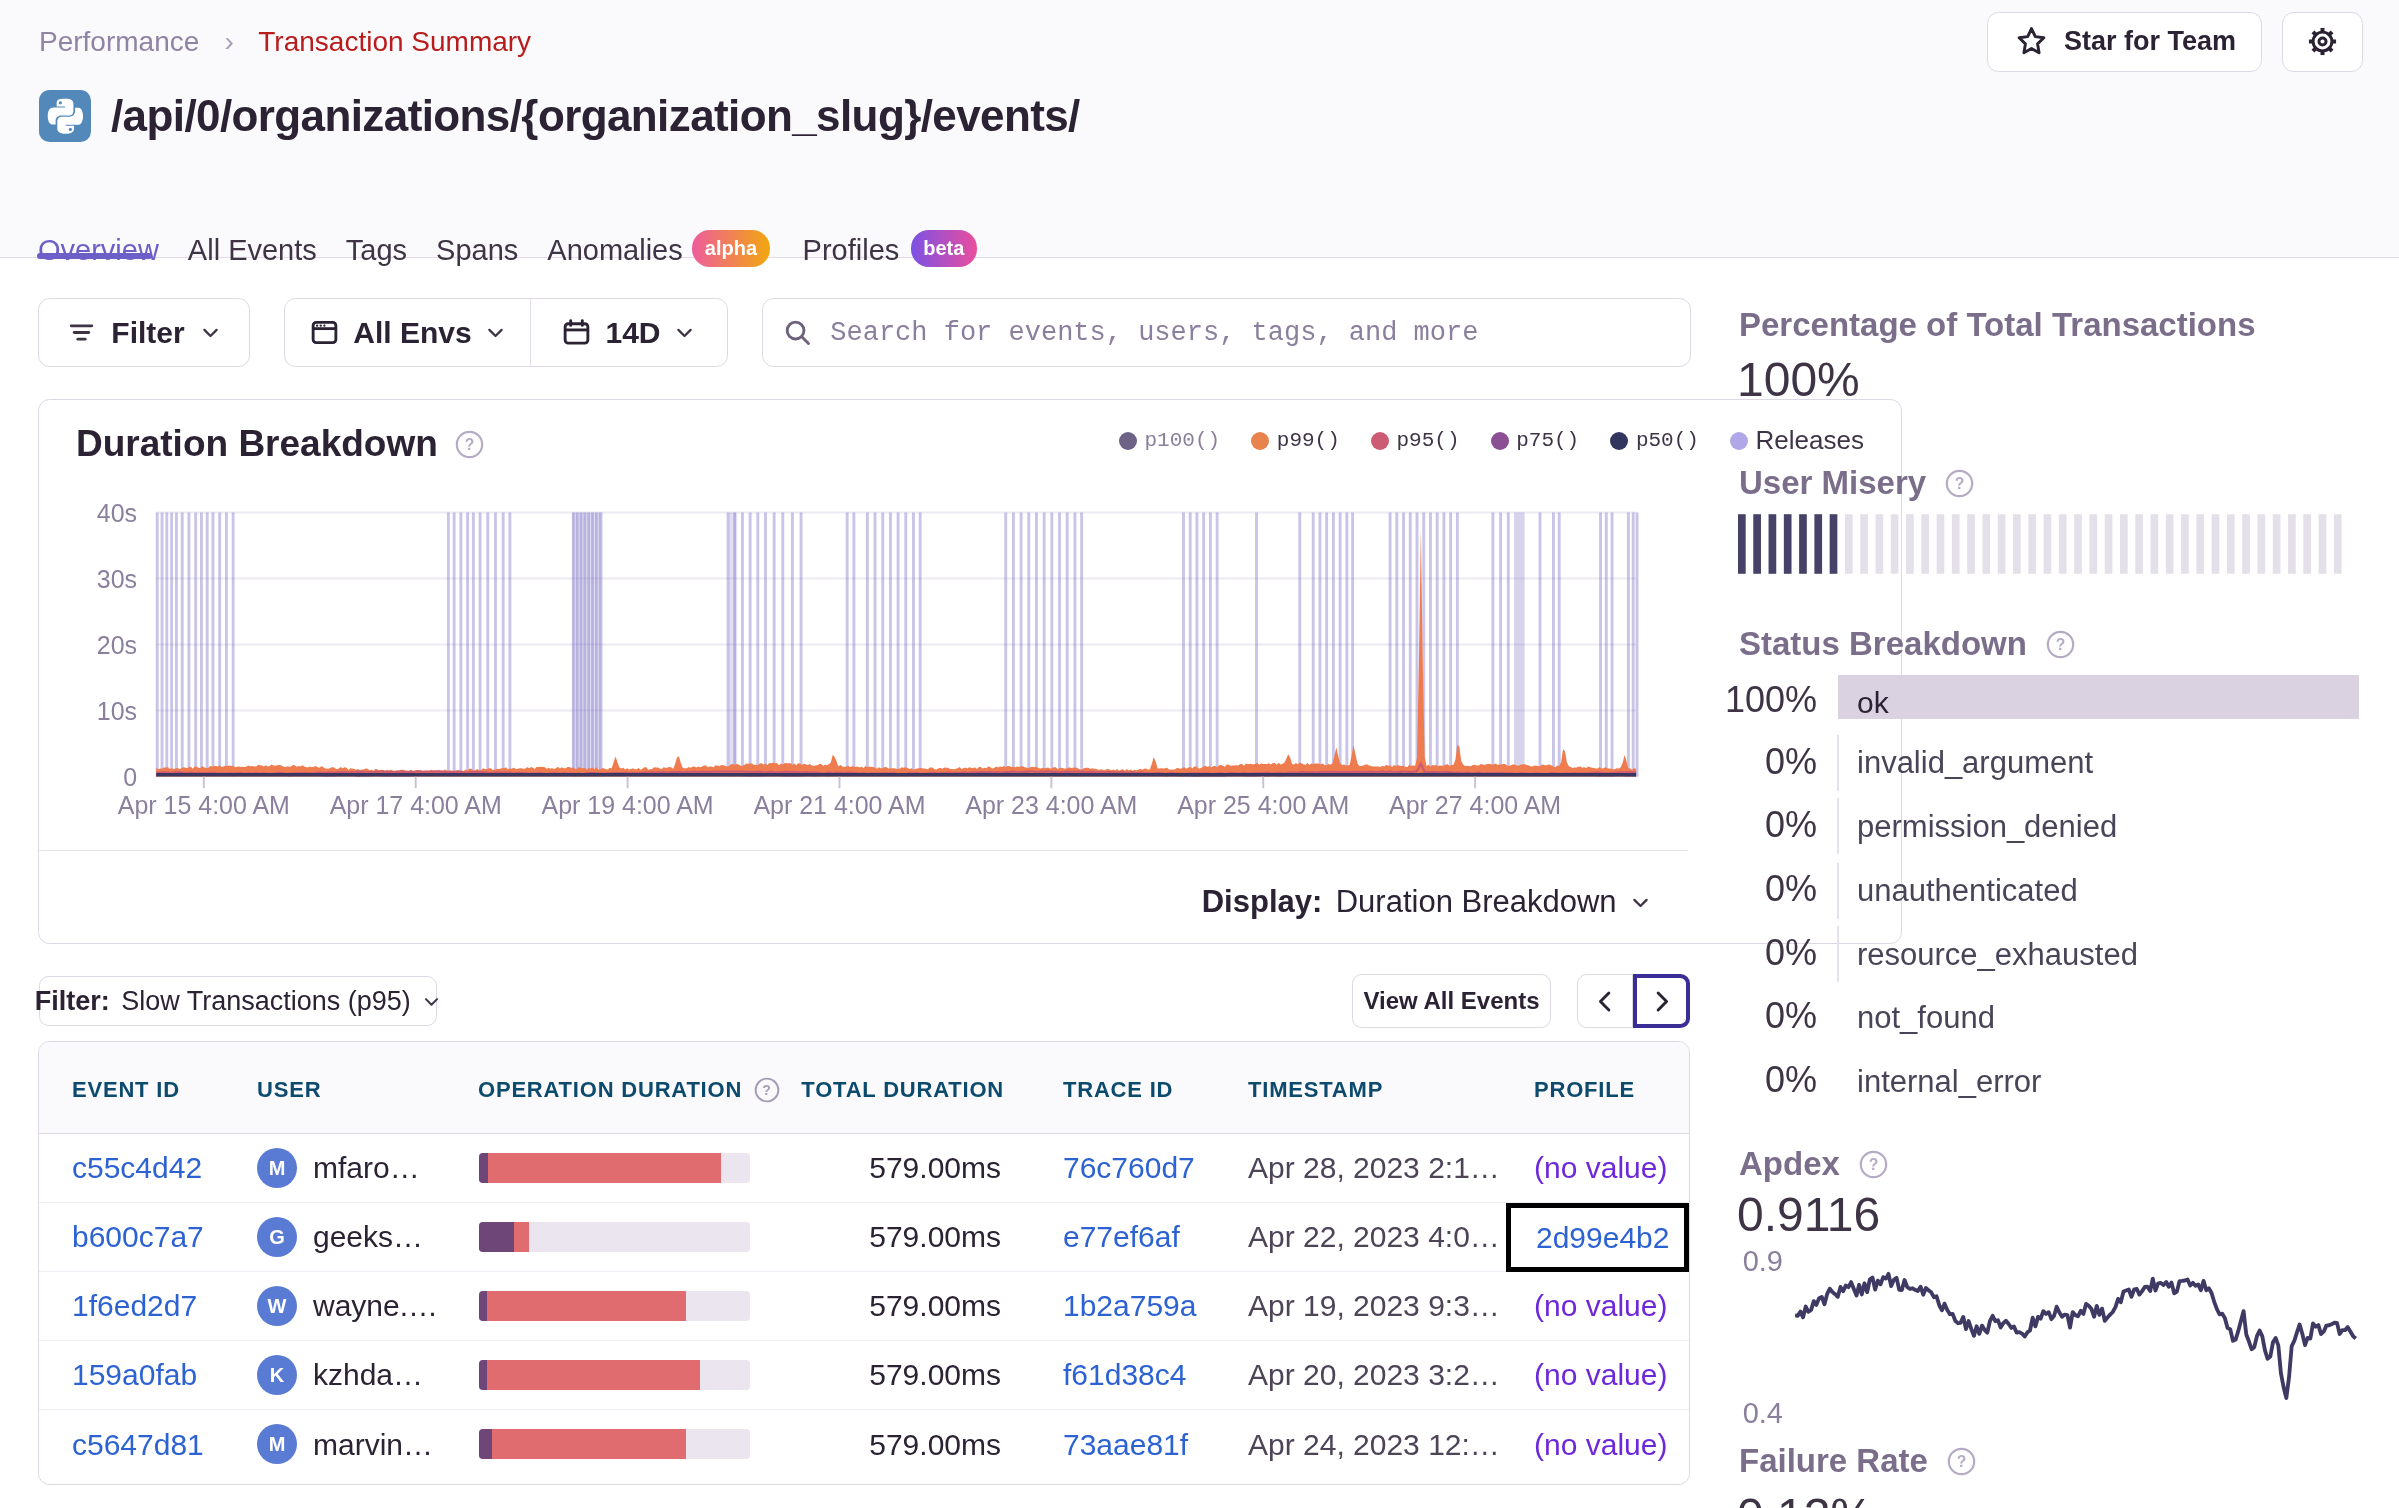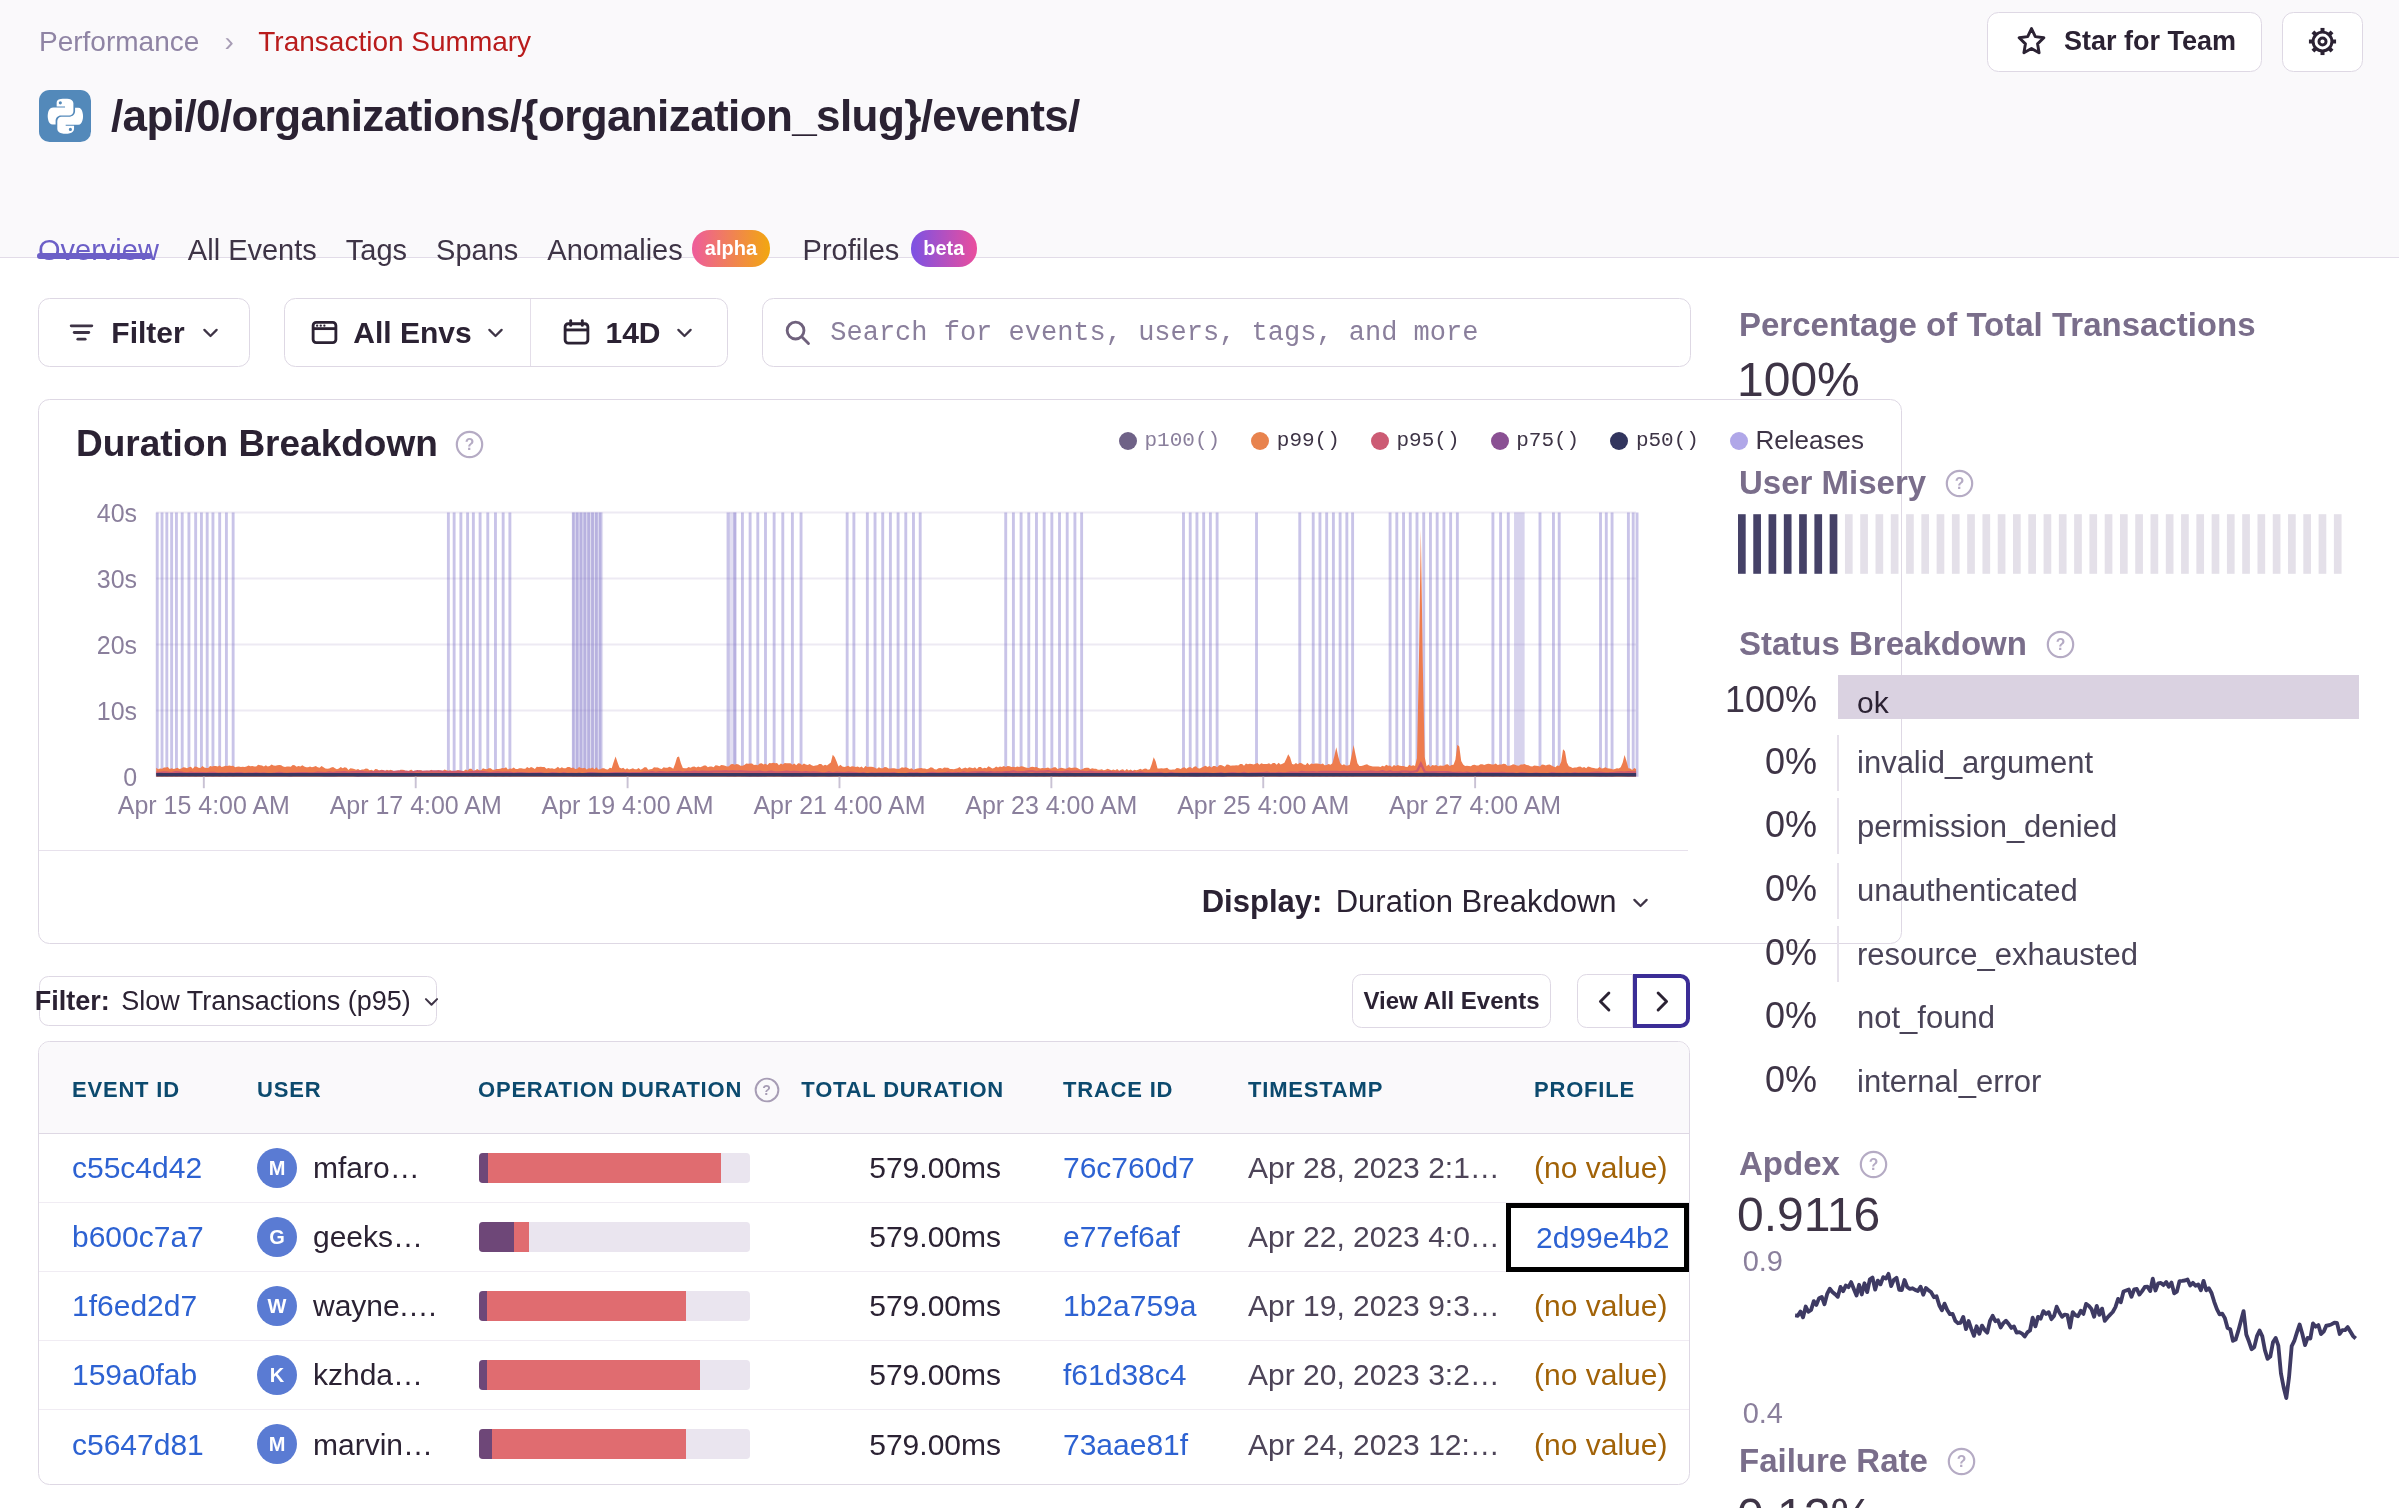--- a/index.html
+++ b/index.html
@@ -64,21 +64,21 @@
 .trow:last-child { border-bottom:none; }
 .cell { position:absolute; top:50%; transform:translateY(-50%); font-size:30px; }
 .link { color:#2D62D2; }
 .avatar { position:absolute; top:14.4px; width:40px; height:40px; border-radius:50%; background:#5A7BD3; color:#fff;
   font-size:20px; font-weight:bold; display:flex; align-items:center; justify-content:center; }
 .uname { color:#2B2233; }
 .bartrack { position:absolute; top:19px; width:271px; height:30px; background:#EAE5EF; border-radius:3.8px; overflow:hidden; display:block; }
 .seg { position:absolute; top:0; height:30px; display:block; }
 .dur { color:#2B2233; }
 .ts { color:#4D4458; }
-.noval { color:#a16207; }
+.noval { color:#6d28d9; }
 .prof { }
 .profbox { position:absolute; right:0; top:0; width:183px; height:69px; border:5.8px solid #000; display:flex; align-items:center; }
 .profbox .link { margin-left:25px; font-size:30px; }
 
 
 .shead { position:absolute; left:1739px; font-size:33px; font-weight:bold; color:#7A6E8B; display:flex; align-items:center; gap:19px; }
 .bignum { position:absolute; left:1737px; font-size:48px; color:#3E3446; }
 .pct100 { position:absolute; left:1691px; width:126px; text-align:right; font-size:36px; color:#3E3446; }
 .pct0 { position:absolute; left:1691px; width:126px; text-align:right; font-size:36px; color:#3E3446; }
 .stlab { position:absolute; left:1857px; font-size:31px; color:#4A4458; }

